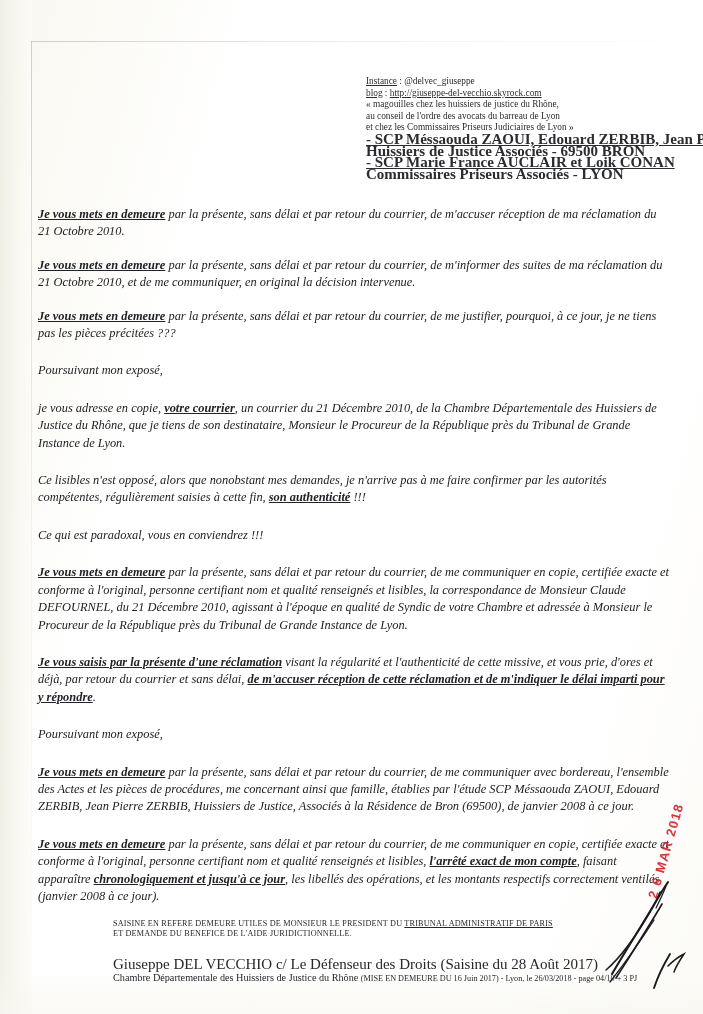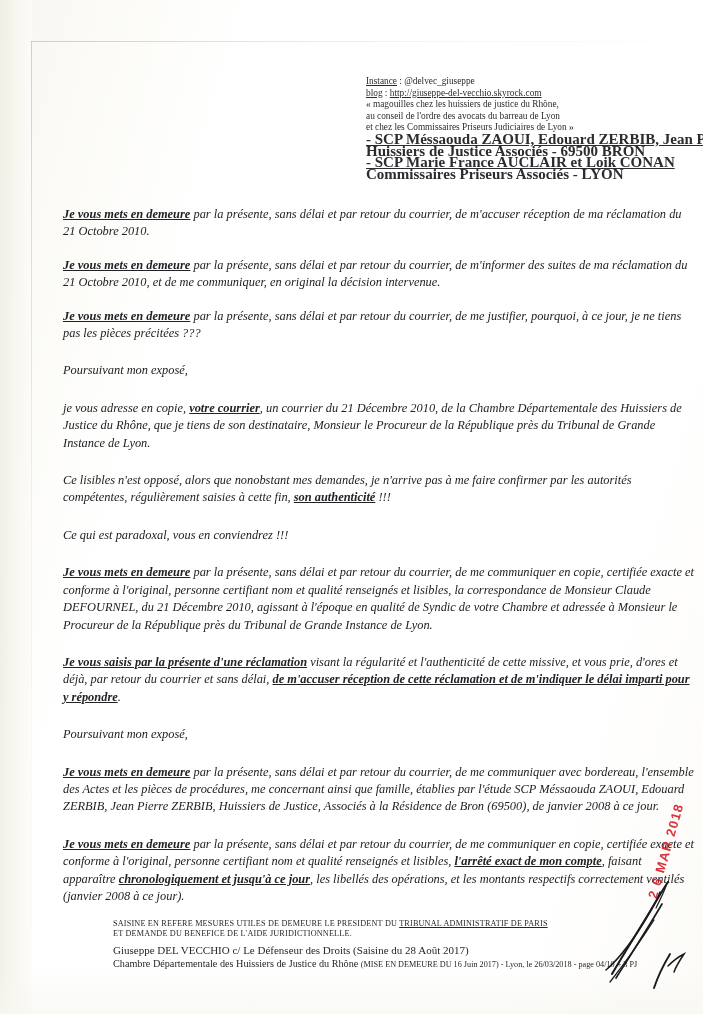--- a/index.html
+++ b/index.html
@@ -65,21 +65,20 @@
   .letterhead .u { text-decoration: underline; }
   .lh-bold { font-weight: bold; }
   .lh-small { font-size: 15px; }
 
   
   .body-wrap {
     position: absolute;
     left: 38px;
     top: 206px;
     width: 632px;
-    margin-left: 25px;
   }
   p.para {
     margin: 0 0 16px 0;
     font-style: italic;
     font-size: 12.4px;
     line-height: 17.4px;
     color: #212226;
     text-align: left;
   }
   p.para.gap-lg { margin-bottom: 20px; }
@@ -106,24 +105,24 @@
     width: 520px;
     color: #26272a;
   }
   .footer .f1 {
     font-size: 8.2px;
     line-height: 10.4px;
     letter-spacing: .18px;
     white-space: nowrap;
   }
   .footer .f2 {
-    font-size: 11px;
+    font-size: 15px;
     line-height: 12.2px;
     white-space: nowrap;
-    margin-top: 4px;
+    margin-top: 18px;
   }
   .footer .f3 {
     font-size: 10.2px;
     line-height: 13px;
     white-space: nowrap;
     margin-top: 1px;
   }
   .footer .f3 .small-caps-tail {
     font-size: 8.2px;
   }
@@ -223,21 +222,21 @@
   </p>
 
   <p class="para ind-2">
     <span class="lead">Je vous mets en demeure</span><span> par la présente, sans délai et par retour du courrier, de me communiquer en copie, certifiée exacte et conforme à l'original, personne certifiant nom et qualité renseignés et lisibles, </span><span class="u-bold">l'arrêté exact de mon compte</span><span>, faisant apparaître </span><span class="u-bold">chronologiquement et jusqu'à ce jour</span><span>, les libellés des opérations, et les montants respectifs correctement ventilés (janvier 2008 à ce jour).</span>
   </p>
 
 </div>
 
 <div class="footer">
   <div class="f1">
-    <span>SAISINE EN REFERE MESURES UTILES DE DEMEURE LE PRESIDENT DU </span><span class="uline">TRIBUNAL ADMINISTRATIF DE PARIS</span>
+    <span>SAISINE EN REFERE DEMEURE UTILES DE MONSIEUR LE PRESIDENT DU </span><span class="uline">TRIBUNAL ADMINISTRATIF DE PARIS</span>
   </div>
   <div class="f1">ET DEMANDE DU BENEFICE DE L'AIDE JURIDICTIONNELLE.</div>
   <div class="f2">Giuseppe DEL VECCHIO c/ Le Défenseur des Droits (Saisine du 28 Août 2017)</div>
   <div class="f3">
     <span>Chambre Départementale des Huissiers de Justice du Rhône </span><span class="small-caps-tail">(MISE EN DEMEURE DU 16 Juin 2017) - Lyon, le 26/03/2018 - page 04/10 + 3 PJ</span>
   </div>
 </div>
 
 <div class="date-stamp">2 6 MAR 2018</div>
 

